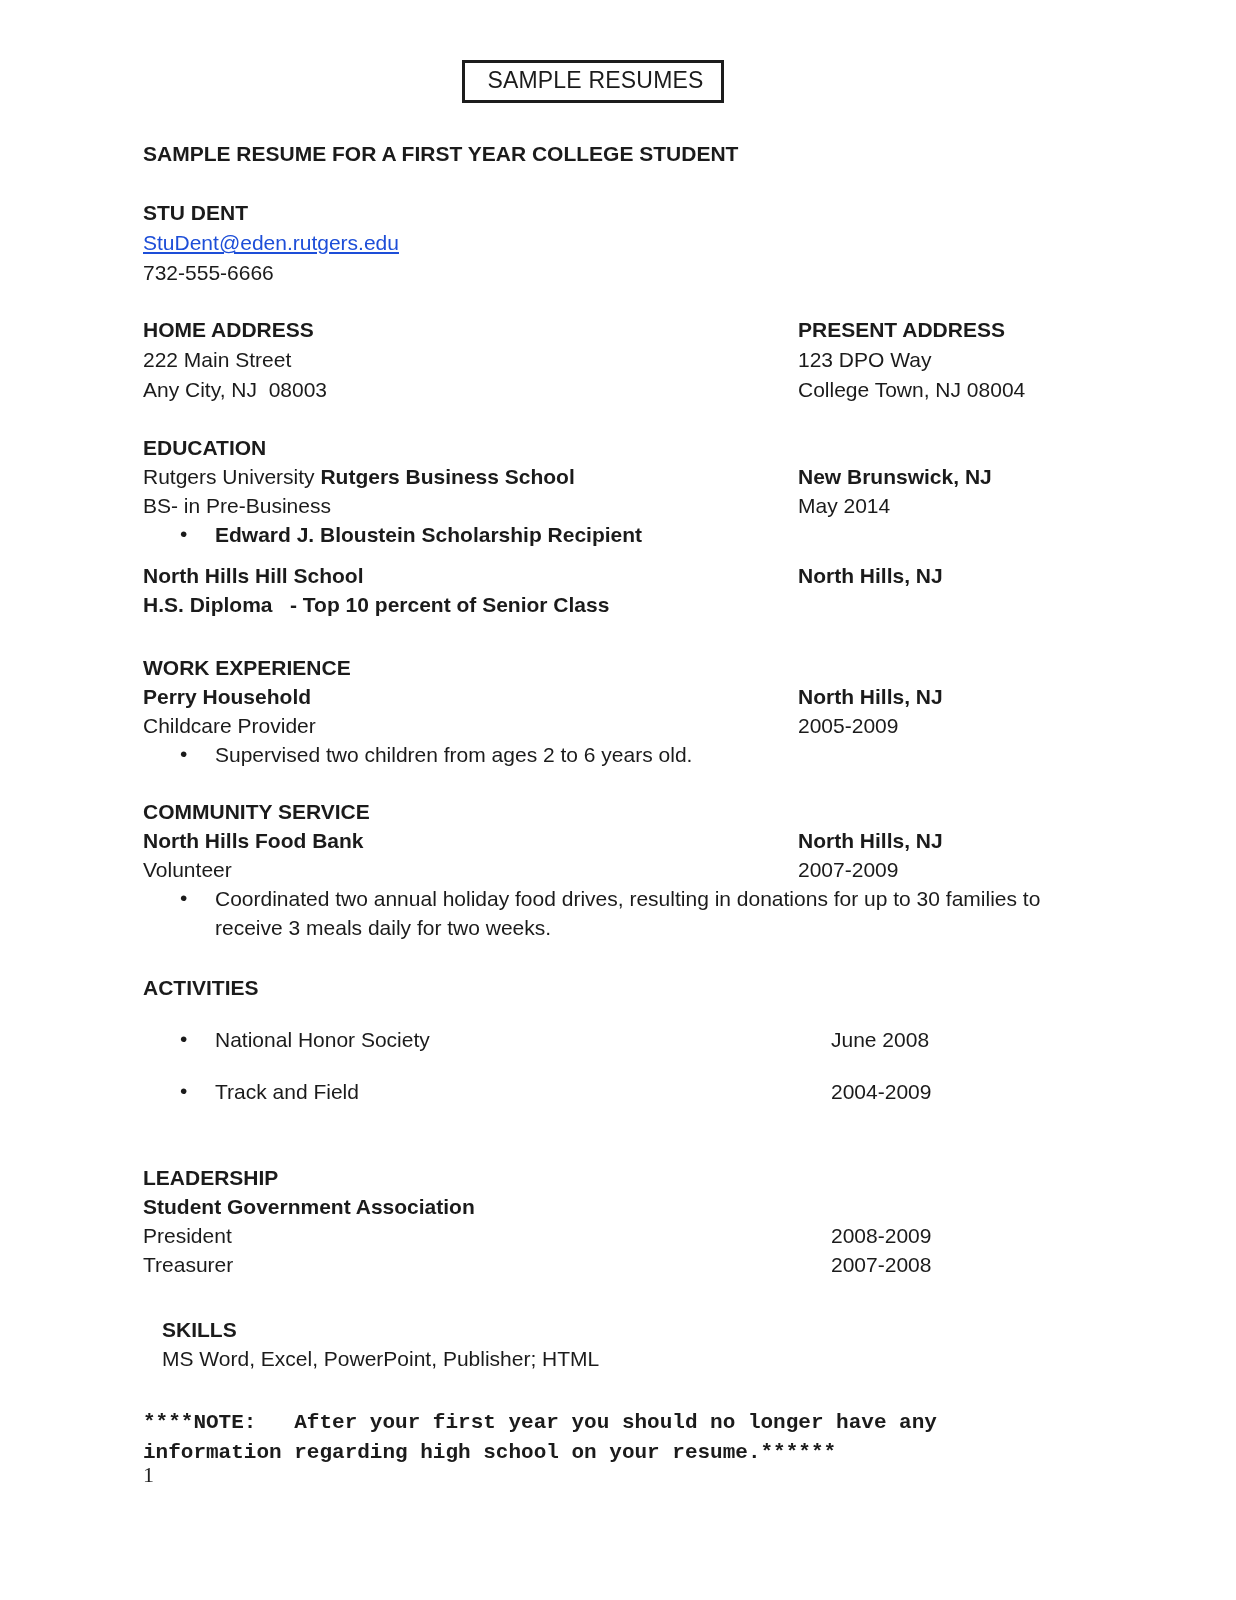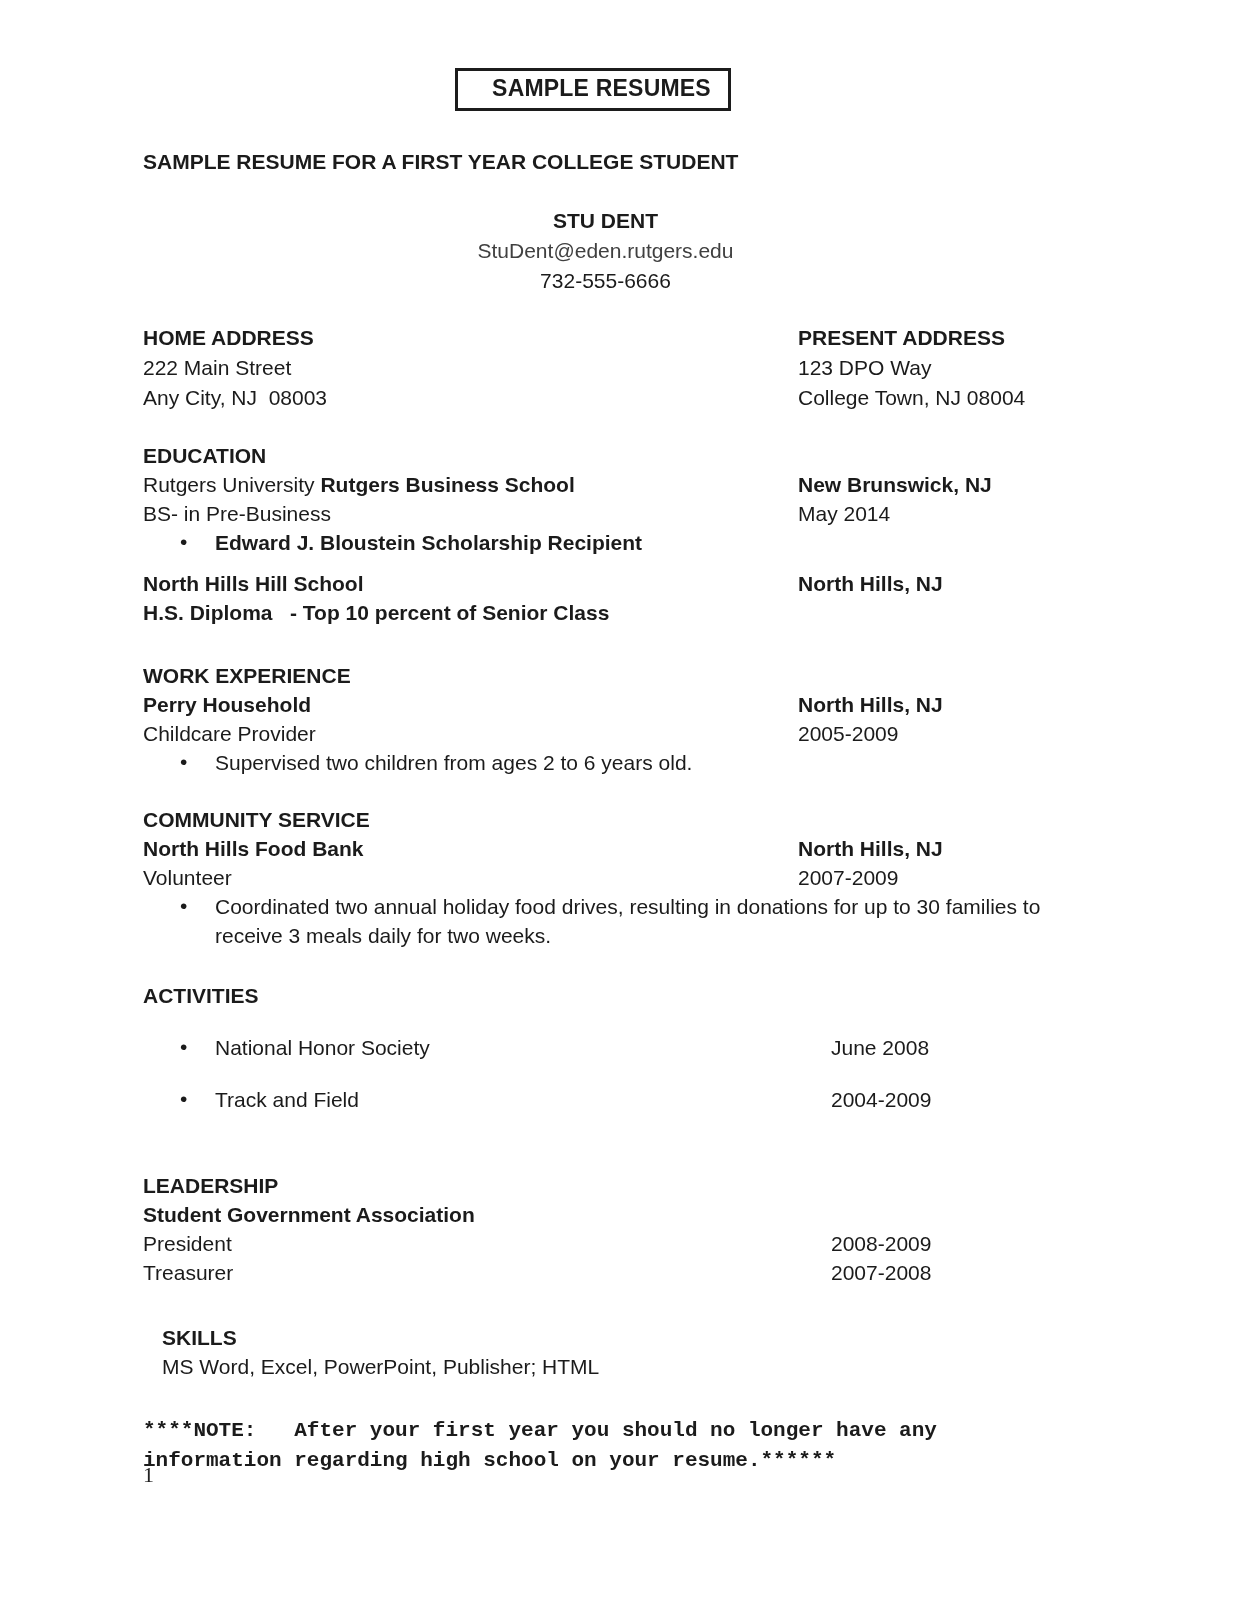--- a/index.html
+++ b/index.html
@@ -3,29 +3,29 @@
 <meta charset="utf-8">
 <style>
   html,body{margin:0;padding:0;}
   body{
     width:1236px;height:1600px;background:#ffffff;position:relative;
     font-family:"Liberation Sans","DejaVu Sans",sans-serif;
     color:#1b1b1b;-webkit-font-smoothing:antialiased;
   }
   .banner-wrap{padding-top:60px;text-align:center;}
   .banner{
-    display:inline-block;border:3px solid #1c1c1c;padding:4px 17px 6px 34px;
-    font-weight:bold;font-size:23px;letter-spacing:.2px;
-    transform:translateX(-25px);background:#fff;margin-top:8px;
+    display:inline-block;border:3px solid #1c1c1c;padding:4px 17px 6px 22px;
+    font-weight:normal;font-size:23px;letter-spacing:.2px;
+    transform:translateX(-25px);background:#fff;
   }
   .content{padding:0 76px 0 143px;font-size:21px;}
   .doc-title{margin-top:36px;font-weight:bold;font-size:21px;line-height:29px;}
-  .contact{margin-top:30px;text-align:center;margin-right:92px;line-height:30px;}
+  .contact{margin-top:30px;margin-right:92px;line-height:30px;}
   .contact .name{font-weight:bold;}
-  .contact a{color:#404040;cursor:pointer;}
+  .contact a{color:#1d4ed8;text-decoration:underline;cursor:pointer;}
   .row{position:relative;line-height:30px;}
   .tight .row{line-height:29px;}
   .col2{position:absolute;left:655px;top:0;white-space:nowrap;}
   .col3{position:absolute;left:688px;top:0;white-space:nowrap;}
   .b{font-weight:bold;}
   .heading{font-weight:bold;}
   .sec{margin-top:28px;}
   .sec-sm{margin-top:12px;}
   .bullet-row{position:relative;padding-left:72px;line-height:29px;}
   .bullet-row .dot{position:absolute;left:37px;top:-1px;font-size:21px;}

